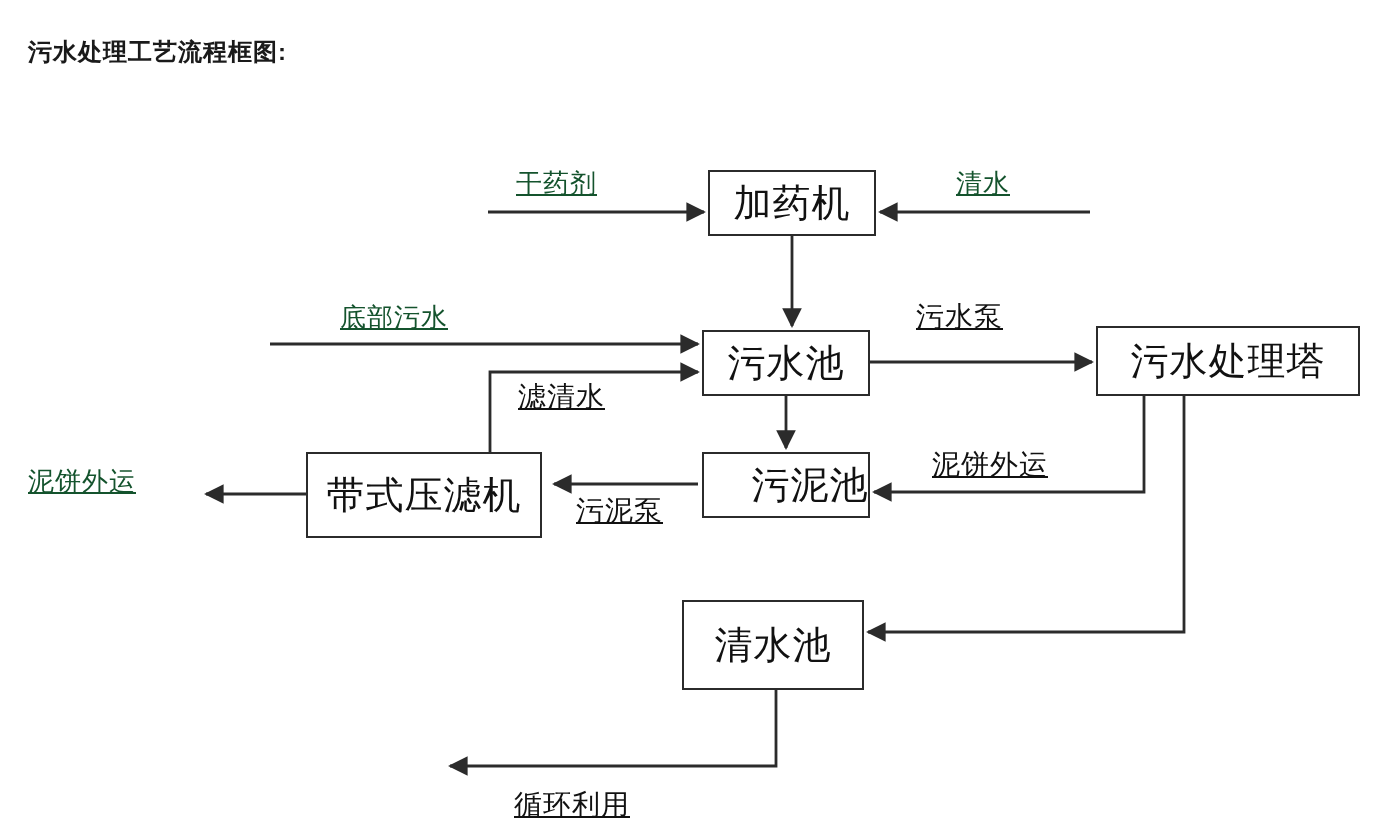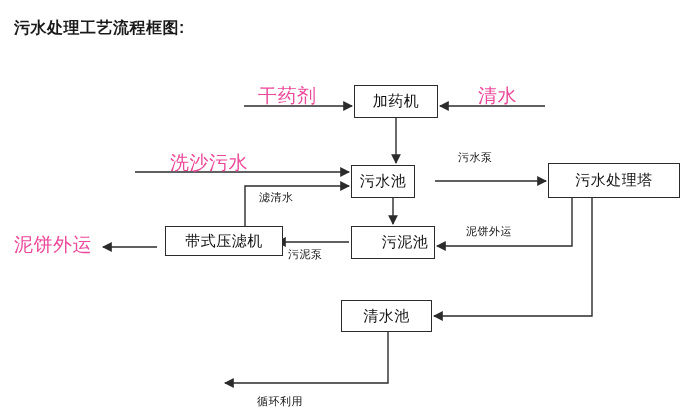--- a/index.html
+++ b/index.html
@@ -14,60 +14,62 @@
     position: relative;
     width: 700px;
     height: 420px;
     background: #ffffff;
     overflow: hidden;
   }
   #title {
     position: absolute;
     left: 14px;
     top: 18px;
-    font-size: 16px;
+    font-size: 12px;
     font-weight: bold;
     color: #1a1a1a;
     letter-spacing: 0.5px;
     white-space: nowrap;
   }
   svg#wires {
     position: absolute;
     left: 0;
     top: 0;
     width: 700px;
     height: 420px;
   }
   .node {
     position: absolute;
     box-sizing: border-box;
     border: 1.4px solid #2b2b2b;
     background: #ffffff;
     display: flex;
     align-items: center;
     justify-content: center;
-    font-size: 15px;
+    font-size: 19px;
     color: #111111;
     white-space: nowrap;
     letter-spacing: 0.5px;
   }
   .edge-label {
     position: absolute;
-    font-size: 11px;
+    font-size: 14px;
     color: #111111;
     white-space: nowrap;
     letter-spacing: 0.5px;
     background: transparent;
+    text-decoration: underline;
   }
   .terminal {
     position: absolute;
-    font-size: 19px;
-    color: #ec4899;
+    font-size: 13px;
+    color: #14532d;
     white-space: nowrap;
     letter-spacing: 0.5px;
+    text-decoration: underline;
   }
 </style>
 </head>
 <body>
 
 <div id="canvas">
 
   <div id="title">污水处理工艺流程框图:</div>
 
   <svg id="wires" viewBox="0 0 700 420" xmlns="http://www.w3.org/2000/svg">
@@ -102,45 +104,45 @@
       <path d="M 592 198 L 592 316 L 434 316" marker-end="url(#ah)"></path>
 
       <path d="M 388 332 L 388 383 L 225 383" marker-end="url(#ah)"></path>
     </g>
   </svg>
 
   <div class="node" style="left:354px; top:85px; width:84px; height:33px;">
     <span>加药机</span>
   </div>
 
-  <div class="node" style="left:351px; top:165px; width:64px; height:33px;">
+  <div class="node" style="left:351px; top:165px; width:84px; height:33px;">
     <span>污水池</span>
   </div>
 
   <div class="node" style="left:548px; top:163px; width:132px; height:35px;">
     <span>污水处理塔</span>
   </div>
 
-  <div class="node" style="left:165px; top:226px; width:118px; height:30px;">
+  <div class="node" style="left:153px; top:226px; width:118px; height:43px;">
     <span>带式压滤机</span>
   </div>
 
   <div class="node" style="left:351px; top:226px; width:84px; height:33px;padding-left:24px;">
     <span>污泥池</span>
   </div>
 
-  <div class="node" style="left:341px; top:300px; width:91px; height:32px;">
+  <div class="node" style="left:341px; top:300px; width:91px; height:45px;">
     <span>清水池</span>
   </div>
 
   <div class="terminal" style="left:258px; top:83px;">干药剂</div>
 
   <div class="terminal" style="left:478px; top:83px;">清水</div>
 
-  <div class="terminal" style="left:170px; top:150px;">洗沙污水</div>
+  <div class="terminal" style="left:170px; top:150px;">底部污水</div>
 
   <div class="terminal" style="left:14px; top:232px;">泥饼外运</div>
 
   <div class="edge-label" style="left:458px; top:150px;">污水泵</div>
 
   <div class="edge-label" style="left:259px; top:190px;">滤清水</div>
 
   <div class="edge-label" style="left:288px; top:228px;margin-top:19px;">污泥泵</div>
 
   <div class="edge-label" style="left:466px; top:224px;">泥饼外运</div>

